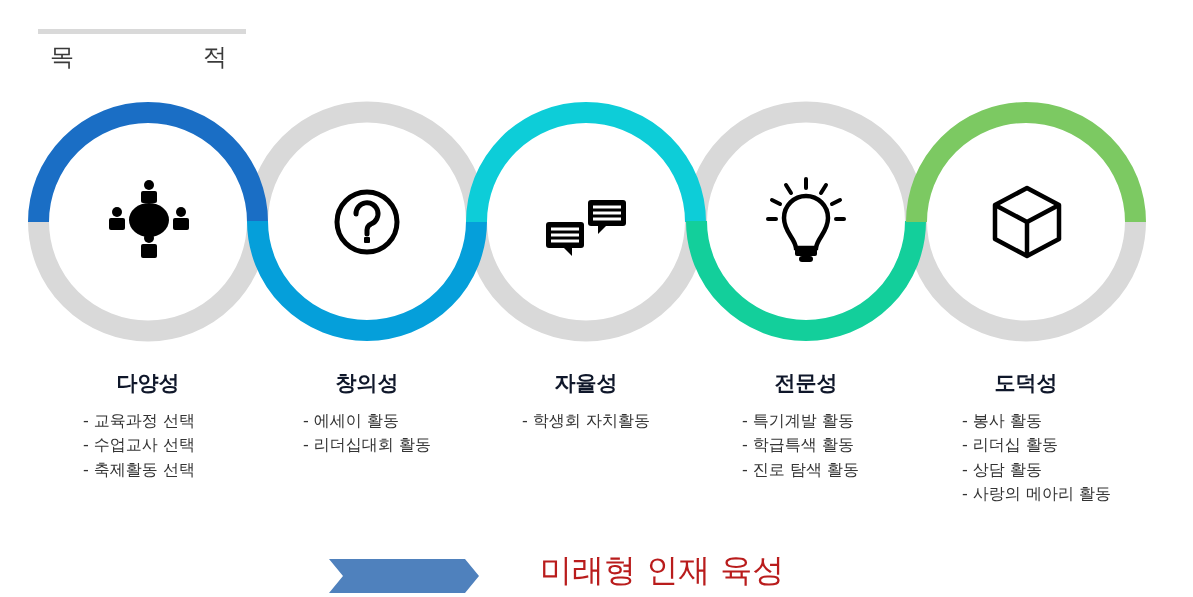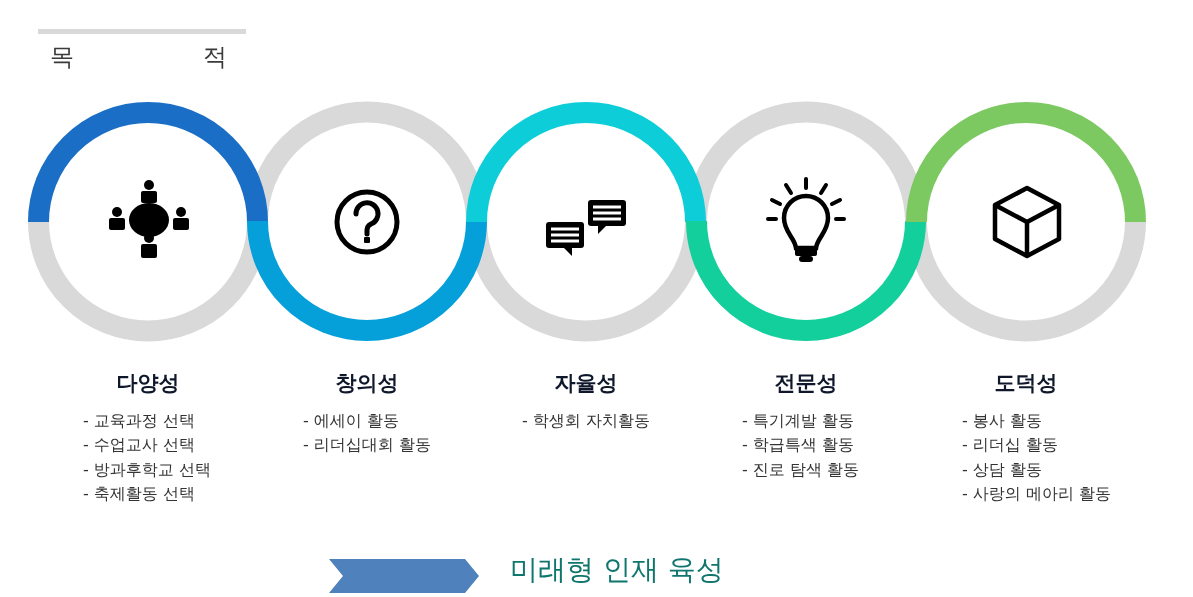--- a/index.html
+++ b/index.html
@@ -8,21 +8,21 @@
   .top-bar { position:absolute; left:38px; top:29px; width:208px; height:5px; background:#d9d9d9; }
   .heading-char { position:absolute; top:42px; font-size:24px; font-weight:300; color:#3a3a3a; line-height:30px; }
   .rings { position:absolute; left:0; top:0; }
   .icon { position:absolute; }
   .col { position:absolute; top:368px; }
   .col-title { position:absolute; top:0; font-size:21px; font-weight:bold; color:#0f172a; white-space:nowrap;
                transform:translateX(-50%); line-height:30px; }
   .col-list { position:absolute; top:33px; margin:8px; padding:0; list-style:none; white-space:nowrap; }
   .col-list li { font-size:16px; line-height:24.3px; color:#333; }
   .chevron { position:absolute; left:329px; top:559px; }
-  .result { position:absolute; left:510px; top:548px; font-size:28px; color:#0f766e; line-height:44px; white-space:nowrap; }
+  .result { position:absolute; left:540px; top:548px; font-size:32px; color:#b91c1c; line-height:44px; white-space:nowrap; }
 </style>
 </head>
 <body>
 
 <div class="top-bar"></div>
 <span class="heading-char" style="left:50px">목</span>
 <span class="heading-char" style="left:203px">적</span>
 
 <svg class="rings" width="1193" height="360" viewBox="0 0 1193 360">
 
@@ -105,21 +105,20 @@
     <polyline points="4,20 36,37 68,20"></polyline>
     <line x1="36" y1="37" x2="36" y2="71"></line>
   </g>
 </svg>
 
 <div class="col" style="left:0">
   <div class="col-title" style="left:148px">다양성</div>
   <ul class="col-list" style="left:75px">
     <li>- 교육과정 선택</li>
     <li>- 수업교사 선택</li>
-    <li>- 방과후학교 선택</li>
     <li>- 축제활동 선택</li>
   </ul>
 </div>
 
 <div class="col" style="left:0">
   <div class="col-title" style="left:367px">창의성</div>
   <ul class="col-list" style="left:295px">
     <li>- 에세이 활동</li>
     <li>- 리더십대회 활동</li>
   </ul>

